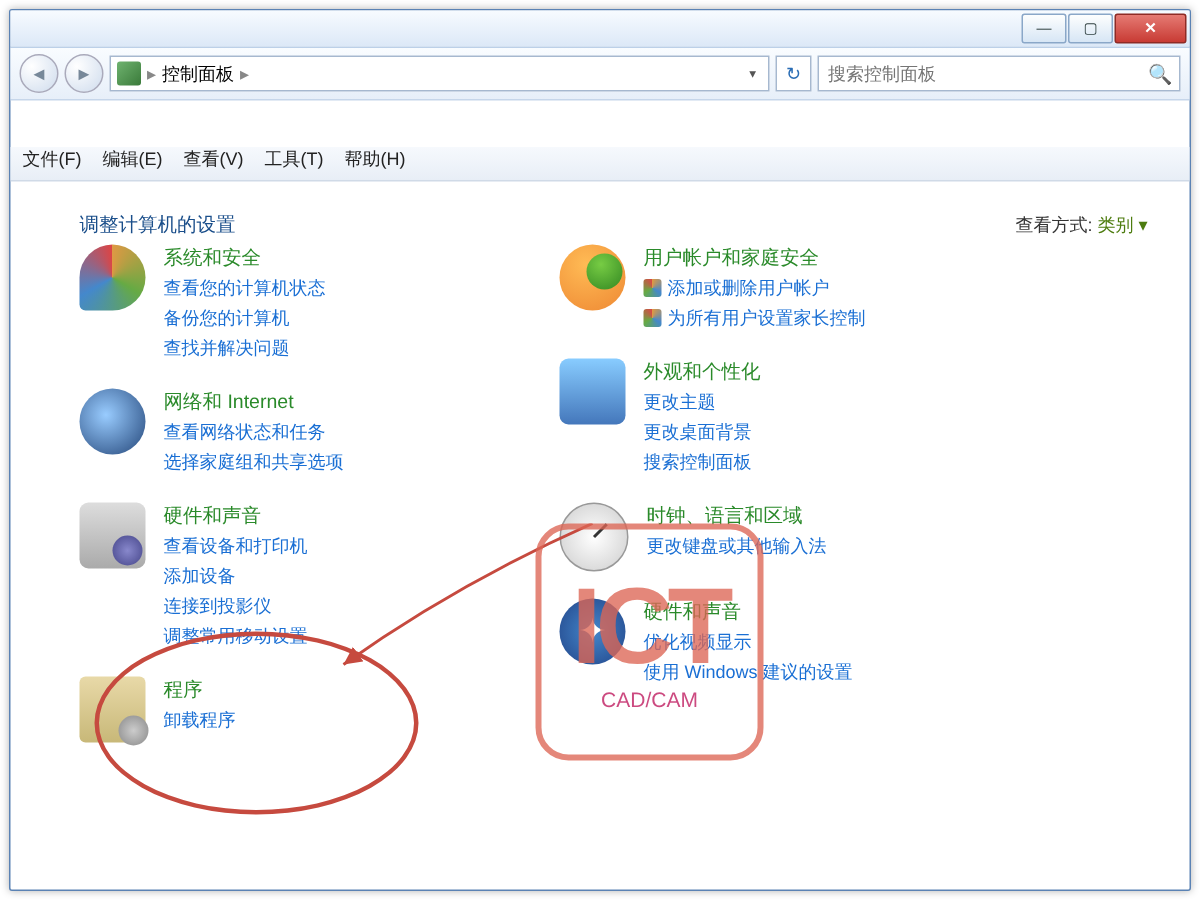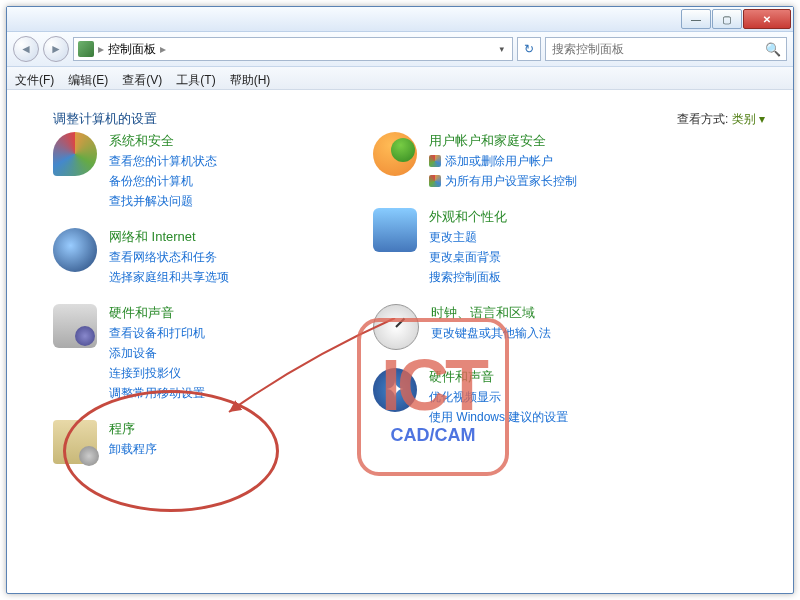--- a/index.html
+++ b/index.html
@@ -129,24 +129,25 @@
   }
   .search-icon {
     color: #2a6db5;
     font-size: 13px;
   }
   .menubar {
     height: 22px;
     background: linear-gradient(to bottom, #f6f9fd, #e8eef6);
     border-bottom: 1px solid #d0dae7;
     display: flex;
-    align-items: flex-end;
+    align-items: flex-start;
     padding: 0 8px;
     gap: 14px;
     color: #222;
+    margin-top: 31px;
   }
   .menubar span { cursor: default; }
   .content {
     flex: 1;
     padding: 20px 28px 20px 46px;
     position: relative;
     overflow: hidden;
   }
   .header-row {
     display: flex;
@@ -252,23 +253,23 @@
     pointer-events: none;
   }
   .watermark .big {
     font-size: 72px;
     font-weight: bold;
     color: #d65;
     line-height: 1;
     letter-spacing: -4px;
   }
   .watermark .small {
-    font-size: 18px;
-    font-weight: bold;
-    color: #1d4ed8;
+    font-size: 14px;
+    font-weight: normal;
+    color: #be185d;
     margin-top: 4px;
   }
 </style>
 </head>
 <body>
 
 <div class="window">
 
   <div class="titlebar">
     <div class="win-btn">—</div>

